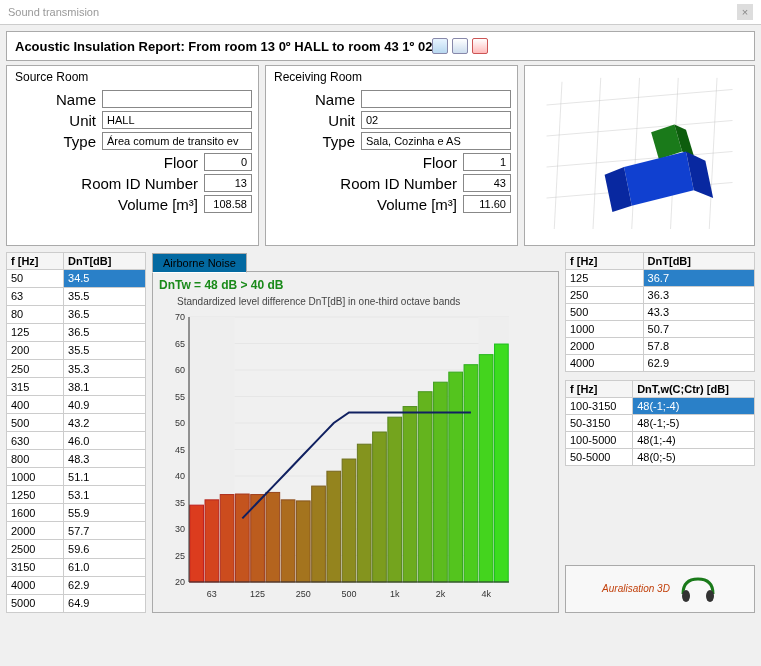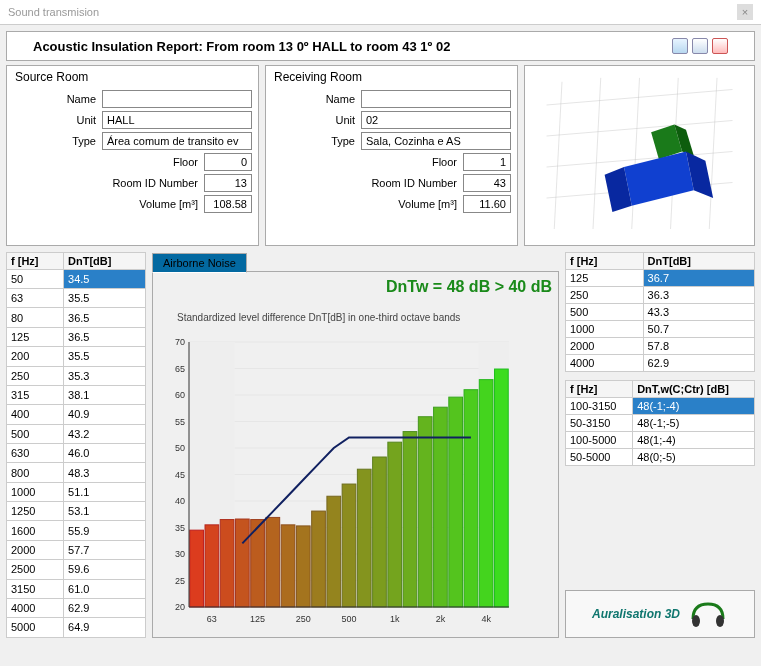--- a/index.html
+++ b/index.html
@@ -1,48 +1,48 @@
 <!DOCTYPE html>
 <html><head>
 <meta charset="utf-8">
 <style>
 * { box-sizing: border-box; margin: 0; padding: 0; font-family: Arial, sans-serif; }
 body { background: #f0f0f0; width: 761px; height: 666px; overflow: hidden; }
 .titlebar { background: #fff; border-bottom: 1px solid #ccc; padding: 4px 8px; font-size: 11px; color:#999; display:flex; justify-content:space-between; align-items:center;}
 .closebtn { width:16px; height:16px; background:#ddd; text-align:center; line-height:16px; font-size:11px; color:#888;}
 .container { padding: 6px; }
-.report-header { border:1px solid #aaa; background:#fff; padding:6px 26px; font-weight:bold; font-size:13px; display:flex; justify-content:space-between; align-items:center; margin-bottom:4px;}
+.report-header { border:1px solid #aaa; background:#fff; padding:6px 8px; font-weight:bold; font-size:13px; display:flex; align-items:center; margin-bottom:4px;}
 .header-icons { display:flex; gap:4px; }
 .header-icons span { width:16px; height:16px; display:inline-block; border-radius:2px; }
 .row-panels { display:flex; gap:6px; margin-bottom:6px; }
 .panel { border:1px solid #aaa; background:#fff; padding:6px; }
 .panel.room { width:253px; }
 .panel-title { font-size:12px; margin:-2px 0 6px 2px; }
 .field-row { display:flex; align-items:center; margin-bottom:3px; justify-content:flex-end; }
-.field-row label { font-size:11px; margin-right:6px; text-align:left;}
+.field-row label { font-size:15px; margin-right:6px; text-align:left;}
 .field-row input { border:1px solid #888; font-size:11px; padding:2px 4px; background:#fff; text-align:right; }
 .field-row .wide { width:150px; text-align:left; }
 .field-row .narrow { width:48px; }
 .viz { flex:1; border:1px solid #aaa; background:#fff; position:relative; overflow:hidden;}
 .main-row { display:flex; gap:6px; }
 .freq-table { width:140px; border:1px solid #aaa; background:#fff; font-size:11px; border-collapse:collapse;}
 .freq-table th, .freq-table td { border:1px solid #ccc; padding:1px 4px; text-align:left; height:17px;}
 .freq-table th { background:#f5f5f5; }
 .freq-table tr.sel td:nth-child(2) { background:#2a80c8; color:#fff;}
 .tab { border:1px solid #aaa; border-bottom:1px solid #fff; background:#0369a1; display:inline-block; padding:3px 10px; font-size:11px; position:relative; top:1px;}
 .chart-inner { border:1px solid #aaa; padding:6px; margin-top:-1px;}
-.chart-title { text-align:right; color:#1a8a1a; font-size:16px; margin-bottom:16px; font-weight:bold;}
-.chart-sub { font-size:10px; color:#444; margin-bottom:14px; margin-left:18px;}
+.chart-title { text-align:left; color:#1a8a1a; font-size:12px; margin-bottom:4px; font-weight:bold;}
+.chart-sub { font-size:10px; color:#444; margin-bottom:5px; margin-left:18px;}
 .right-col { width:190px; display:flex; flex-direction:column; gap:8px;}
 .small-table { width:100%; border:1px solid #aaa; background:#fff; font-size:11px; border-collapse:collapse;}
 .small-table th, .small-table td { border:1px solid #ccc; padding:2px 4px; text-align:left;}
 .small-table th { background:#f5f5f5; }
 .small-table tr.sel td:nth-child(2) { background:#2a80c8; color:#fff;}
 .auralisation { border:1px solid #aaa; background:#f8f8f8; padding:8px; display:flex; align-items:center; justify-content:center; gap:8px; margin-top:auto;}
-.aur-text { color:#0f766e; font-style:italic; font-weight:bold; font-size:12px;}
+.aur-text { color:#c2410c; font-style:italic; font-weight:normal; font-size:10px;}
 .headset { width:40px; height:30px; }
 svg text { font-size:9px; fill:#333; }
 </style>
 </head>
 <body>
 
 <div class="titlebar">
   <span>Sound transmision</span>
   <span class="closebtn">×</span>
 </div>

